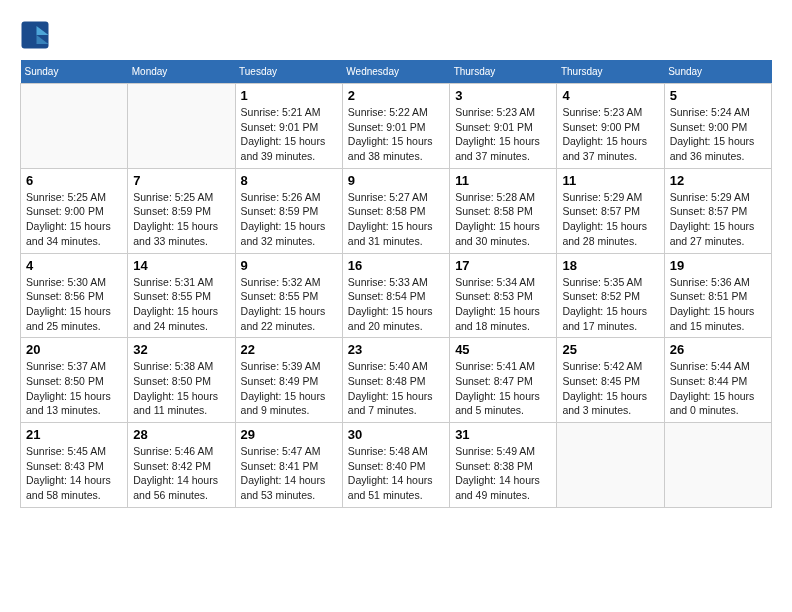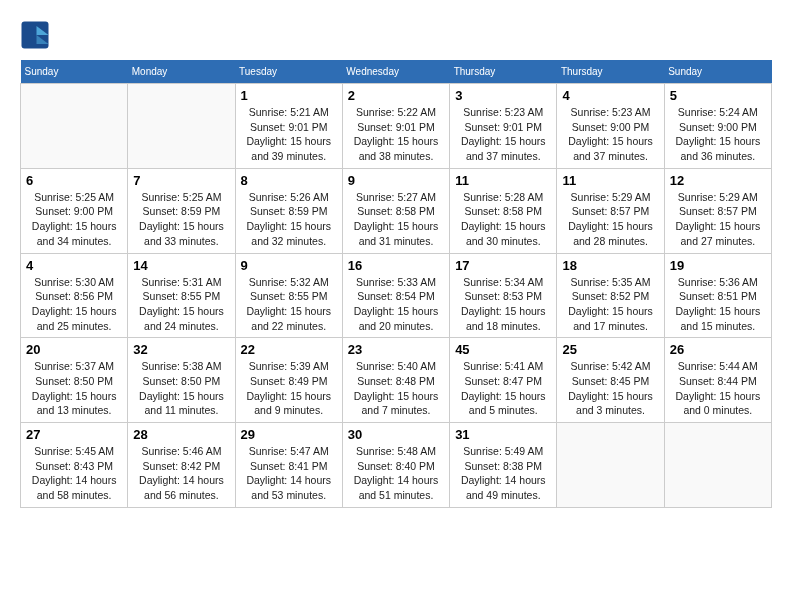--- a/index.html
+++ b/index.html
@@ -66,21 +66,20 @@
     .day-num {
       font-weight: bold;
       font-size: 13px;
       display: block;
       margin-bottom: 2px;
     }
     .day-info {
       font-size: 10.5px;
       color: #222;
       line-height: 1.4;
-      text-align: center;
     }
     td.empty {
       background: #f9f9f9;
     }
   </style>
 </head>
 <body>
 
 <div class="header">
   <div class="logo">
@@ -222,21 +221,21 @@
           <span class="day-num">25</span>
           <div class="day-info">Sunrise: 5:42 AM<br>Sunset: 8:45 PM<br>Daylight: 15 hours and 3 minutes.</div>
         </td>
         <td>
           <span class="day-num">26</span>
           <div class="day-info">Sunrise: 5:44 AM<br>Sunset: 8:44 PM<br>Daylight: 15 hours and 0 minutes.</div>
         </td>
       </tr>
       <tr>
         <td>
-          <span class="day-num">27</span>
+          <span class="day-num">21</span>
           <div class="day-info">Sunrise: 5:45 AM<br>Sunset: 8:43 PM<br>Daylight: 14 hours and 58 minutes.</div>
         </td>
         <td>
           <span class="day-num">28</span>
           <div class="day-info">Sunrise: 5:46 AM<br>Sunset: 8:42 PM<br>Daylight: 14 hours and 56 minutes.</div>
         </td>
         <td>
           <span class="day-num">29</span>
           <div class="day-info">Sunrise: 5:47 AM<br>Sunset: 8:41 PM<br>Daylight: 14 hours and 53 minutes.</div>
         </td>

